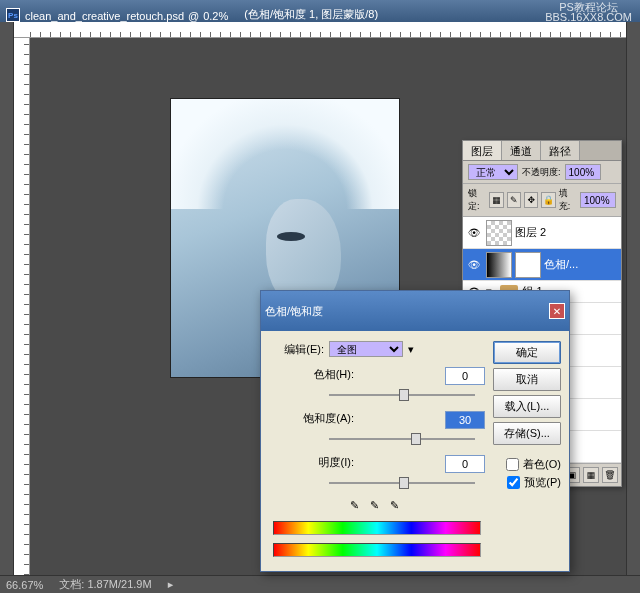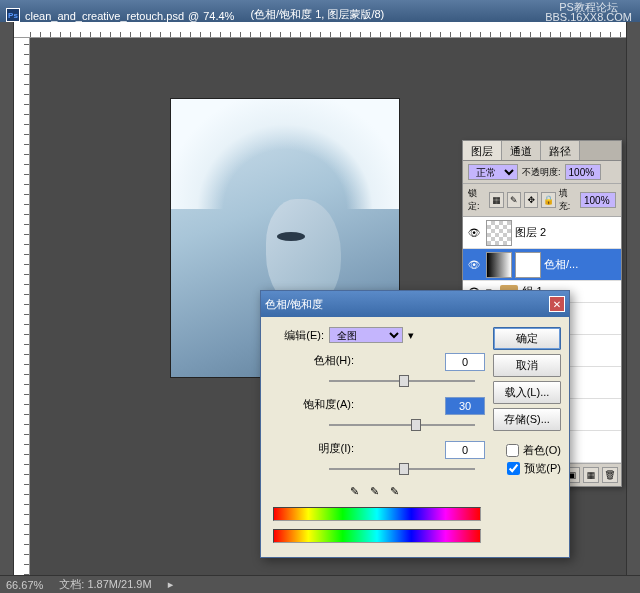--- a/index.html
+++ b/index.html
@@ -35,21 +35,21 @@
 .eye-col{width:18px;text-align:center;font-size:10px}
 .thumb{width:26px;height:26px;border:1px solid #999;margin:0 3px;background:#fff}
 .thumb.checker{background:repeating-conic-gradient(#ccc 0 25%,#fff 0 50%) 0 0/8px 8px}
 .thumb.grad{background:linear-gradient(90deg,#000,#fff)}
 .thumb.ph{background:linear-gradient(135deg,#333,#eee)}
 .mask{width:26px;height:26px;border:1px solid #999;background:#fff;margin-right:3px}
 .group-ic{width:18px;height:14px;background:#d4a860;border-radius:2px;margin:0 5px}
 .layer-item.group{height:22px}
 .lp-bottom{display:flex;padding:3px;gap:3px;border-top:1px solid #aaa;justify-content:flex-end}
 .dialog{position:absolute;left:260px;top:290px;width:310px;background:#ece9d8;border:1px solid #4a6a9a;box-shadow:3px 3px 10px rgba(0,0,0,.4);z-index:10}
-.dlg-title{background:linear-gradient(#5a8ac8,#3a6aa8);color:#fff;height:26px;display:flex;align-items:center;justify-content:space-between;padding:0 4px}
+.dlg-title{background:linear-gradient(#5a8ac8,#3a6aa8);color:#fff;height:40px;display:flex;align-items:center;justify-content:space-between;padding:0 4px}
 .dlg-close{width:16px;height:16px;background:#c85050;border:1px solid #fff;color:#fff;display:flex;align-items:center;justify-content:center;font-size:10px;cursor:pointer}
 .dlg-body{padding:10px 8px;display:flex;gap:8px}
 .dlg-left{flex:1}
 .dlg-right{width:68px;display:flex;flex-direction:column;gap:4px}
 .dlg-btn{border:1px solid #888;background:linear-gradient(#fff,#e0e0e0);padding:3px;text-align:center;border-radius:1px;cursor:pointer}
 .dlg-btn.primary{border:1px solid #3a6aa8;box-shadow:0 0 0 1px #6a9ad8 inset}
 .edit-row{display:flex;align-items:center;gap:5px;margin-bottom:10px}
 .edit-row label{width:55px;text-align:right}
 .slider-row{display:flex;align-items:flex-start;gap:5px;margin:6px 0 2px}
 .slider-row label{width:85px;text-align:right}
@@ -64,21 +64,21 @@
 .eyedrop{width:14px;height:14px;font-size:11px}
 .hue-bar{height:14px;margin:8px 4px 4px;background:linear-gradient(90deg,red,yellow,lime,cyan,blue,magenta,red);border:1px inset #999}
 </style>
 </head>
 <body>
 
 <div class="titlebar">
   <span class="ps-icon">Ps</span>
   <span>clean_and_creative_retouch.psd</span>
   <span style="margin:0 4px">@</span>
-  <span>74.4%</span>
+  <span>0.2%</span>
   <span style="margin-left:16px">(色相/饱和度 1, 图层蒙版/8)</span>
 </div>
 <div class="watermark">
   <div>PS教程论坛</div>
   <div>BBS.16XX8.COM</div>
 </div>
 
 <div class="toolbar-side"></div>
 <div class="ruler-h"></div>
 <div class="ruler-v"></div>

